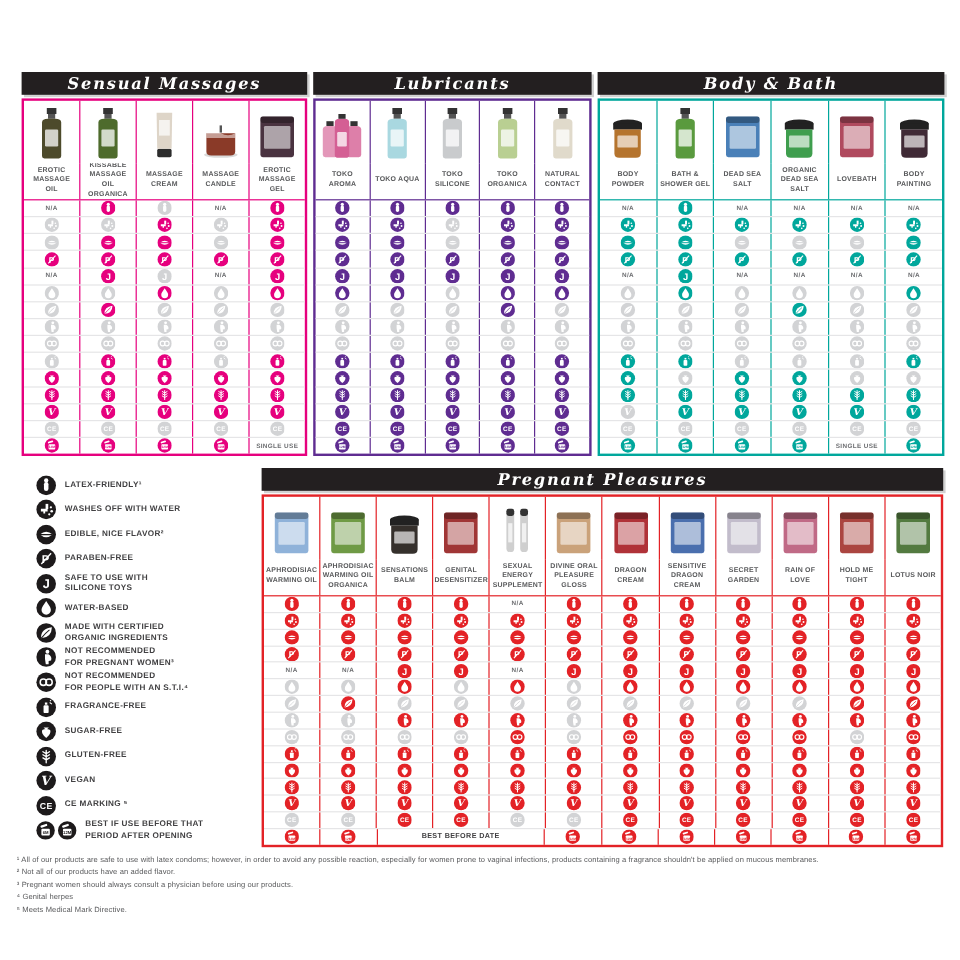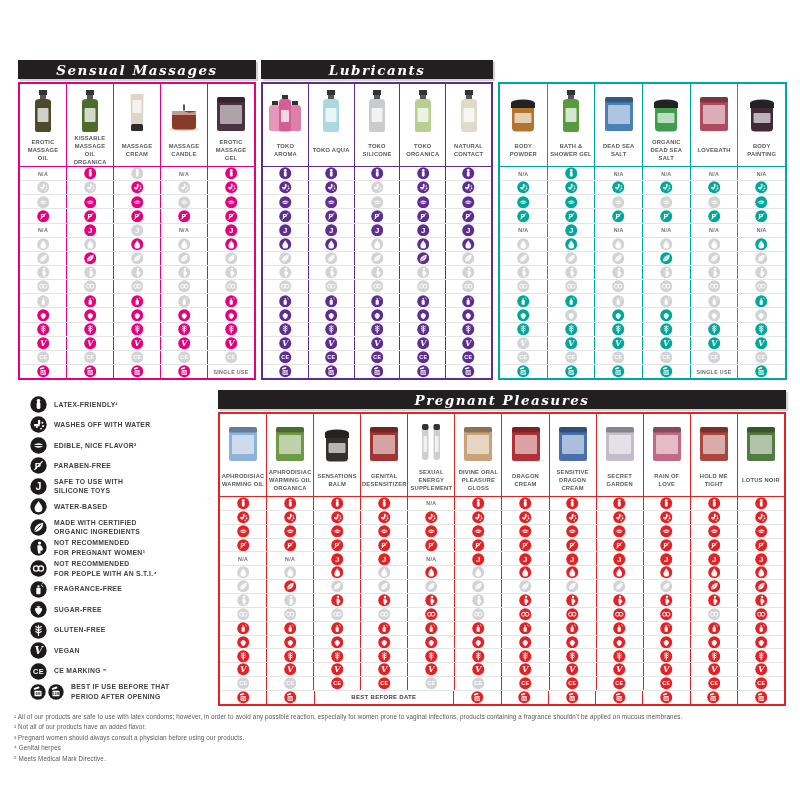--- a/index.html
+++ b/index.html
@@ -33,20 +33,21 @@
   .footnotes{position:absolute;left:14px;top:712px;width:774px;}
   .footnote{font-size:6.3px;color:#58595B;line-height:1.65;letter-spacing:.1px;}
   .cell svg,.leg-ico svg{display:block;}
 </style>
 </head>
 <body>
 
 <div class="page">
   <div class="bar" id="bar-0">Sensual Massages</div>
   <div class="bar" id="bar-1">Lubricants</div>
+  <div class="bar" id="bar-2">Body &amp; Bath</div>
   <div class="bar" id="bar-3">Pregnant Pleasures</div>
 
   <div class="grid" id="grid-0" style="border: 2px solid rgb(230, 0, 126);">
       <div class="row img-row">
         <div class="cell img-cell" style="border-right: 1.2px solid rgb(230, 0, 126);">
           <svg width="44" height="46" viewBox="0 0 44 46">
             <rect x="18" y="2" width="8" height="5" fill="#333"></rect>
             <rect x="19" y="7" width="6" height="4" fill="#555"></rect>
             <path d="M14 14 Q14 11 19 11 H25 Q30 11 30 14 V42 Q30 44 28 44 H16 Q14 44 14 42 Z" fill="#4d4a2b"></path>
             <rect x="16.5" y="20" width="11" height="14" rx="1" fill="rgba(255,255,255,.75)"></rect>

